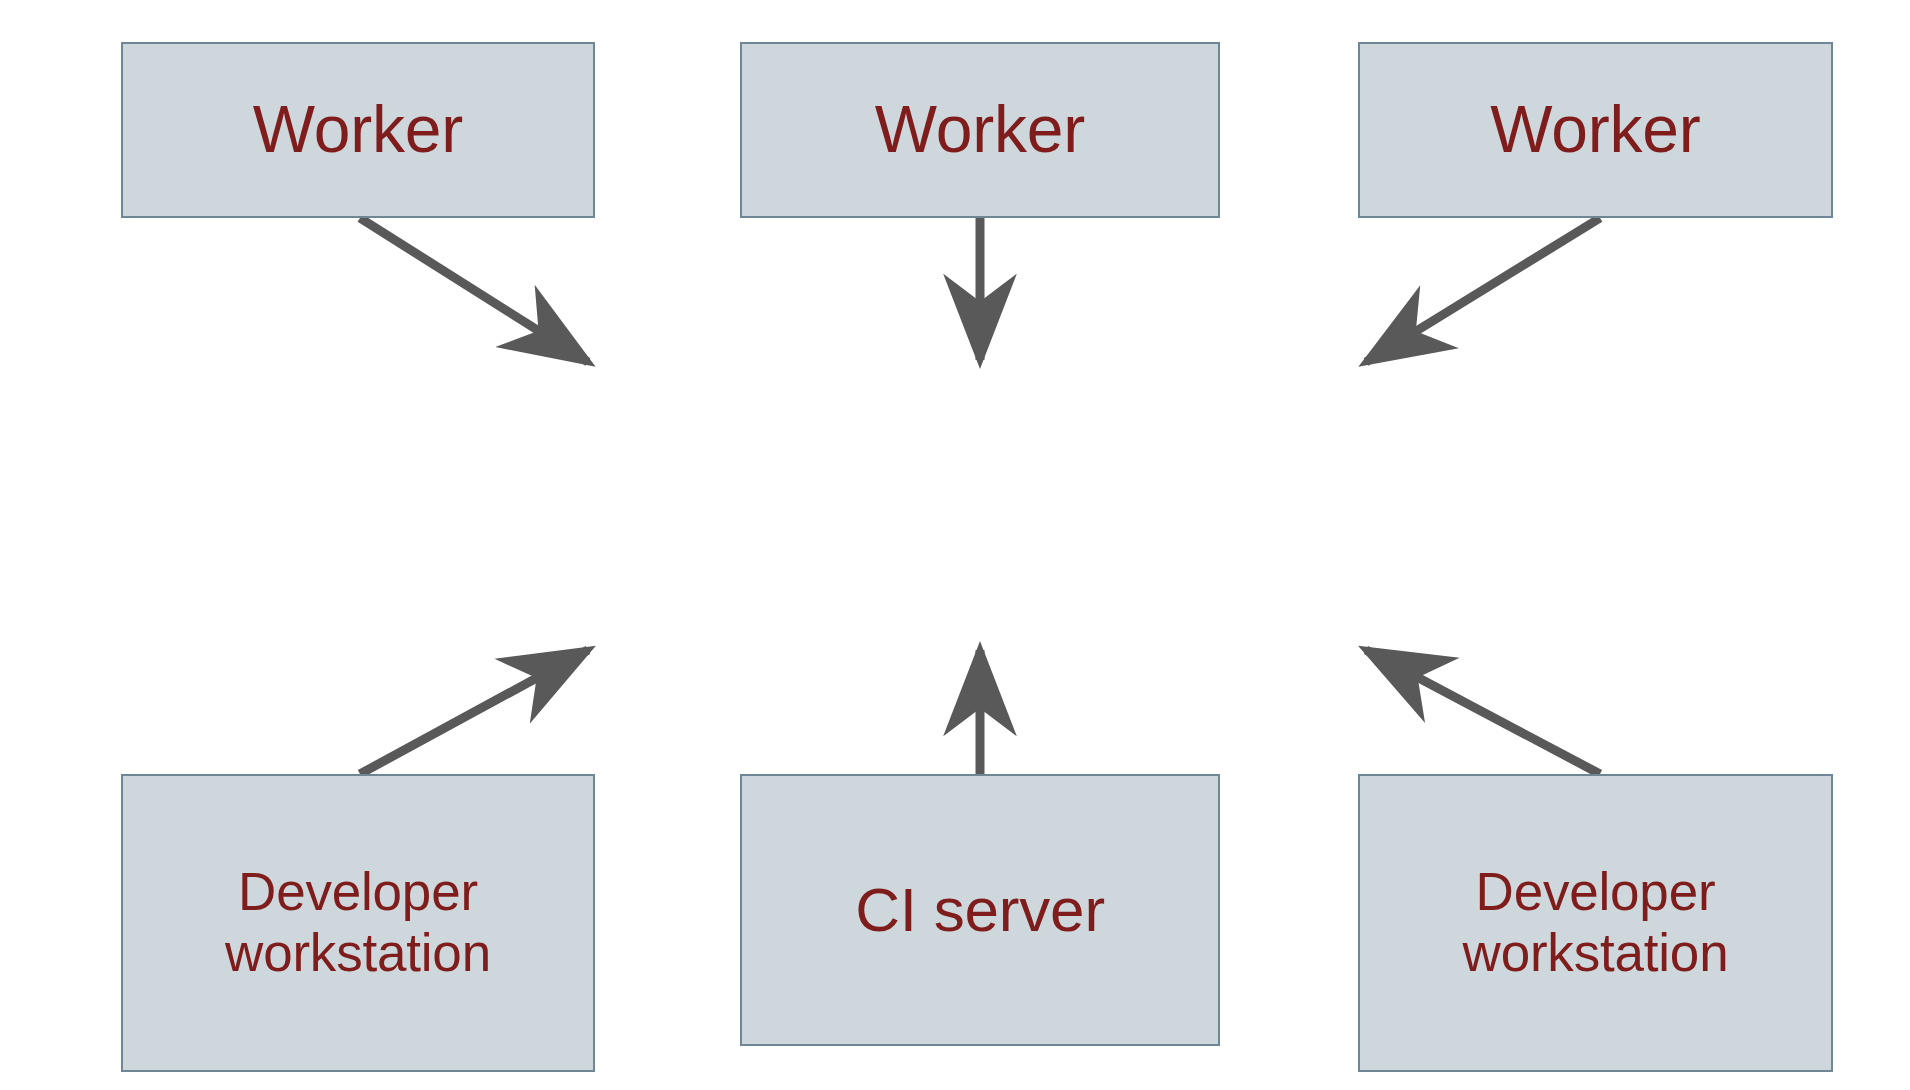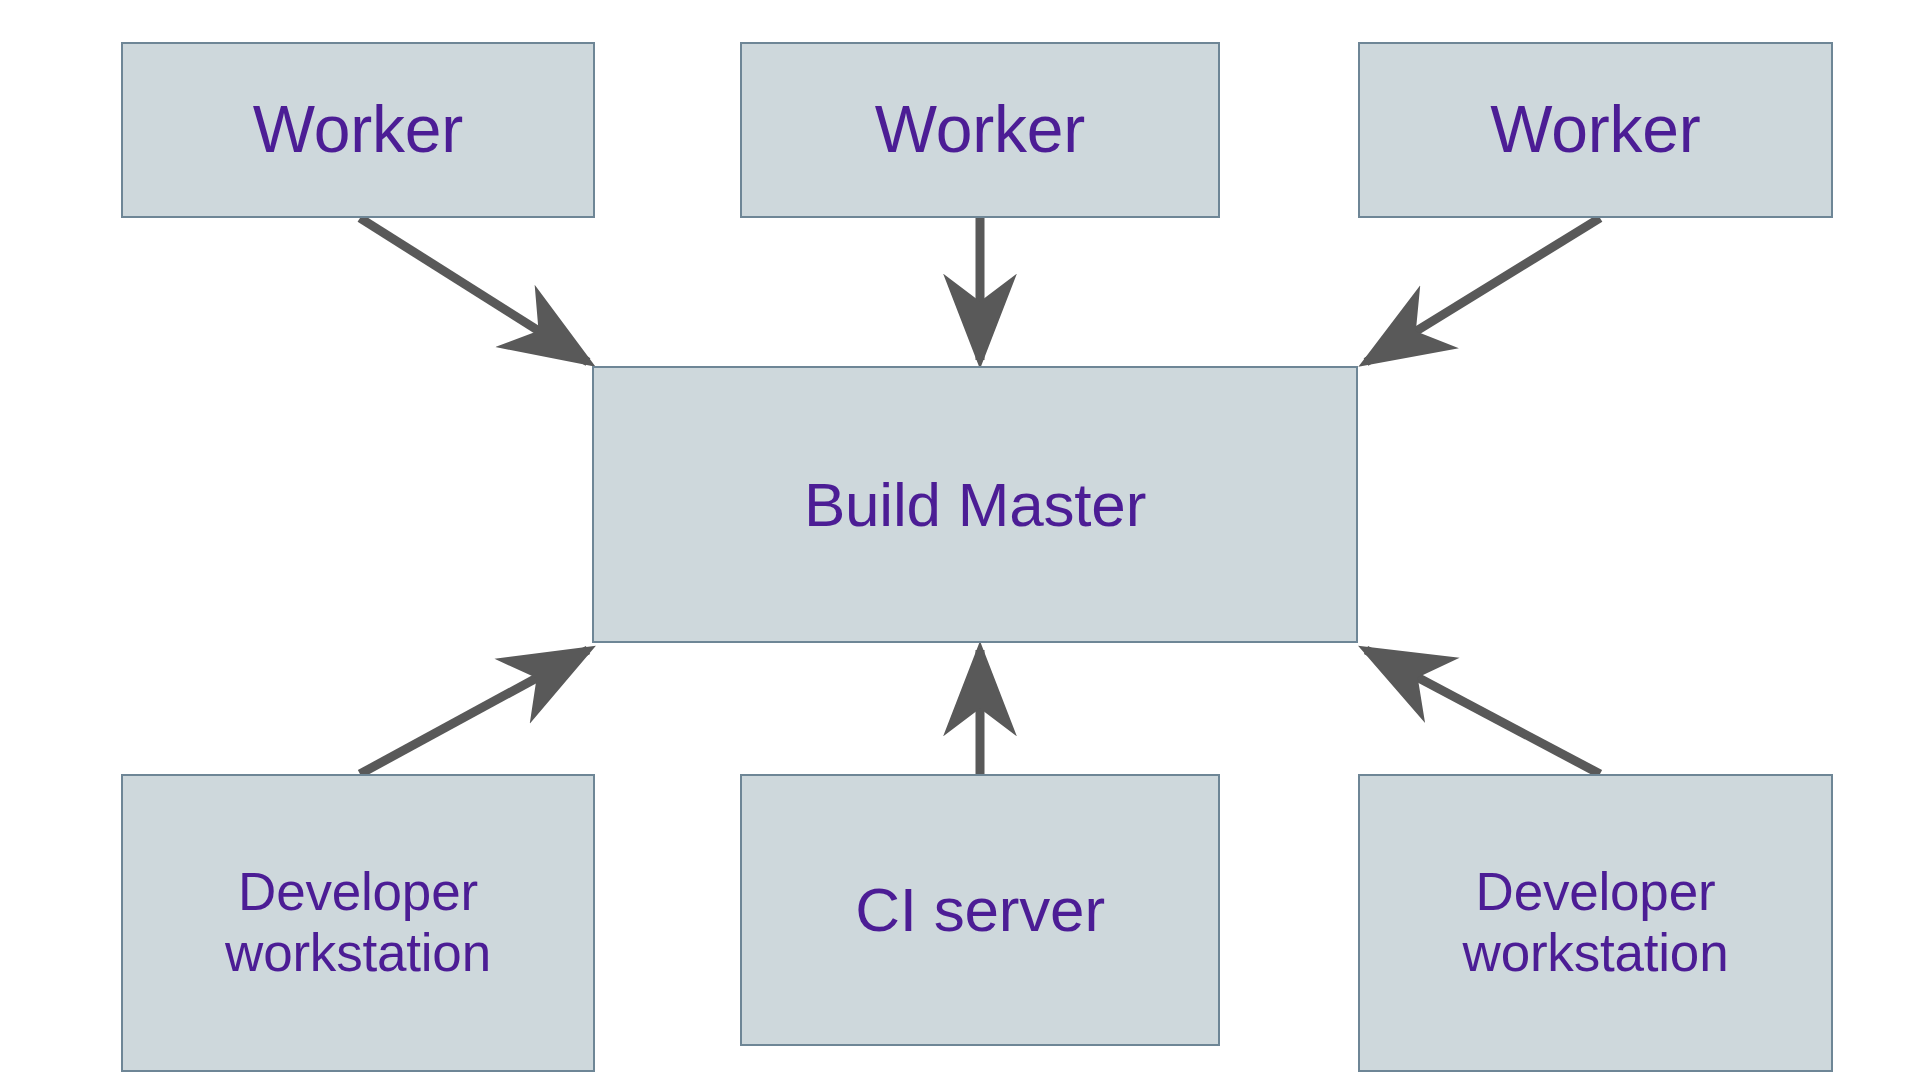--- a/index.html
+++ b/index.html
@@ -30,21 +30,21 @@
     position: absolute;
     box-sizing: border-box;
     background: #ced8dc;
     border: 2px solid #6e8696;
     display: flex;
     align-items: center;
     justify-content: center;
     z-index: 2;
   }
   .node-label {
-    color: #4c1d95;
+    color: #7f1d1d;
     text-align: center;
     line-height: 1.15;
     white-space: pre-line;
     letter-spacing: -0.2px;
   }
   
   #node-worker-1 { left: 121px;  top: 42px;  width: 474px; height: 176px; }
   #node-worker-2 { left: 740px;  top: 42px;  width: 480px; height: 176px; }
   #node-worker-3 { left: 1358px; top: 42px;  width: 475px; height: 176px; }
   #node-build-master { left: 592px; top: 366px; width: 766px; height: 277px; }
@@ -102,23 +102,20 @@
   </div>
 
   <div class="node" id="node-worker-2">
     <span class="node-label">Worker</span>
   </div>
 
   <div class="node" id="node-worker-3">
     <span class="node-label">Worker</span>
   </div>
 
-  <div class="node" id="node-build-master">
-    <span class="node-label">Build Master</span>
-  </div>
 
   <div class="node" id="node-dev-1">
     <span class="node-label">Developer
 workstation</span>
   </div>
 
   <div class="node" id="node-ci">
     <span class="node-label">CI server</span>
   </div>
 

